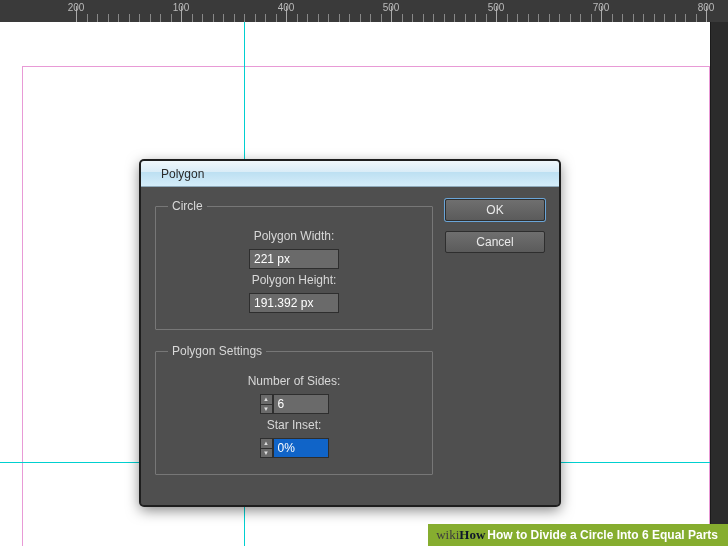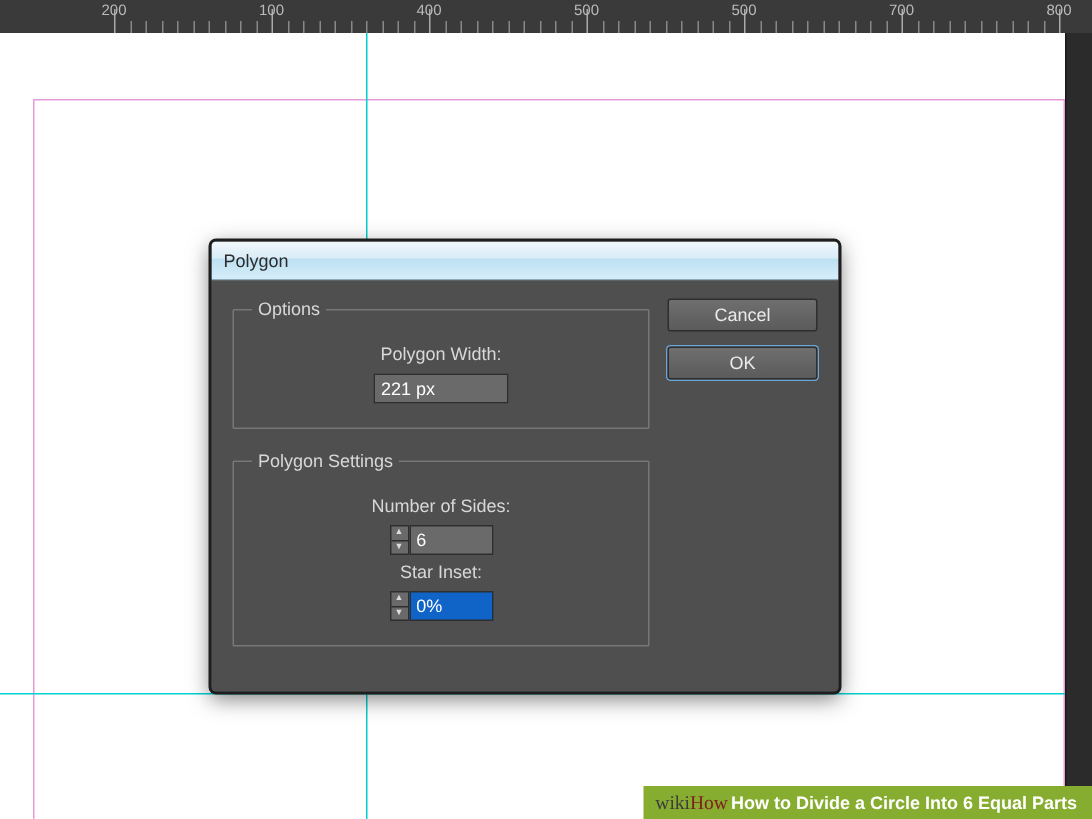--- a/index.html
+++ b/index.html
@@ -55,21 +55,21 @@
     border: 1px solid #1e1e1e;
     box-shadow: 0 0 0 1px #1e1e1e, 0 4px 14px rgba(0,0,0,.5);
     border-radius: 4px;
     overflow: hidden;
   }
   .dialog-titlebar {
     height: 26px;
     background: linear-gradient(to bottom, #f0f7fb 0%, #d9ecf7 45%, #bde0f2 46%, #d5edf9 100%);
     border-bottom: 1px solid #8faabb;
     display: flex; align-items: center;
-    padding: 0 8px;
+    padding: 0 20px;
     color: #2b2b2b; font-size: 12px;
   }
   .dialog-body {
     display: flex; gap: 12px; padding: 12px 14px 16px;
     background: #4f4f4f;
   }
   .dialog-left { flex: 1; }
   .dialog-right { width: 100px; display: flex; flex-direction: column; gap: 10px; }
 
   fieldset.group {
@@ -133,21 +133,21 @@
   .wikibar-inner {
     background: #86ad2f;
     height: 22px; display:flex; align-items:center;
     padding: 0 10px 0 8px;
     pointer-events:auto;
   }
   .wikibar .logo {
     font-family: Georgia, serif; font-weight:normal;
     color: #3d3d3d; font-size: 13px;
   }
-  .wikibar .logo b { color: #7f1d1d; font-weight: normal; }
+  .wikibar .logo b { color: #0f172a; font-weight: bold; }
   .wikibar .title { color: #fff; font-weight: bold; font-size: 12px; margin-left: 2px; }
 </style>
 </head>
 <body>
 
 <div class="ruler" id="ruler">
     <div class="tick" style="left: 76px;"></div>
     <div class="tick-label" style="left: 76px;">200</div>
     <div class="tick" style="left: 181px;"></div>
     <div class="tick-label" style="left: 181px;">100</div>
@@ -226,24 +226,28 @@
 </div>
 
 <div class="dialog">
   <div class="dialog-titlebar">
     <span>Polygon</span>
   </div>
   <div class="dialog-body">
     <div class="dialog-left">
 
       <fieldset class="group">
-        <legend>Options</legend>
+        <legend>Circle</legend>
         <div class="row">
           <label>Polygon Width:</label>
           <input class="textfield" value="221 px" style="">
+        </div>
+        <div class="row">
+          <label>Polygon Height:</label>
+          <input class="textfield" value="191.392 px" style="">
         </div>
       </fieldset>
 
       <fieldset class="group">
         <legend>Polygon Settings</legend>
         <div class="row">
           <label>Number of Sides:</label>
           <span class="spin-wrap">
             <span class="spinner">
               <span class="up">▲</span>
@@ -259,22 +263,22 @@
               <span class="up">▲</span>
               <span class="down">▼</span>
             </span>
             <input class="textfield narrow sel" value="0%" style="">
           </span>
         </div>
       </fieldset>
 
     </div>
     <div class="dialog-right">
+      <div class="dlg-btn primary">OK</div>
       <div class="dlg-btn">Cancel</div>
-      <div class="dlg-btn primary">OK</div>
     </div>
   </div>
 </div>
 
 <div class="wikibar">
   <div class="wikibar-inner">
     <span class="logo">
       <span>wiki</span><b>How</b>
     </span>
     <span class="title">How to Divide a Circle Into 6 Equal Parts</span>

